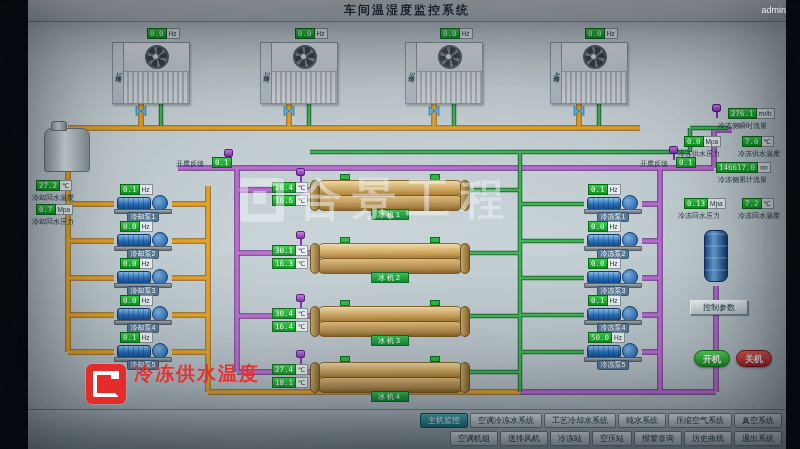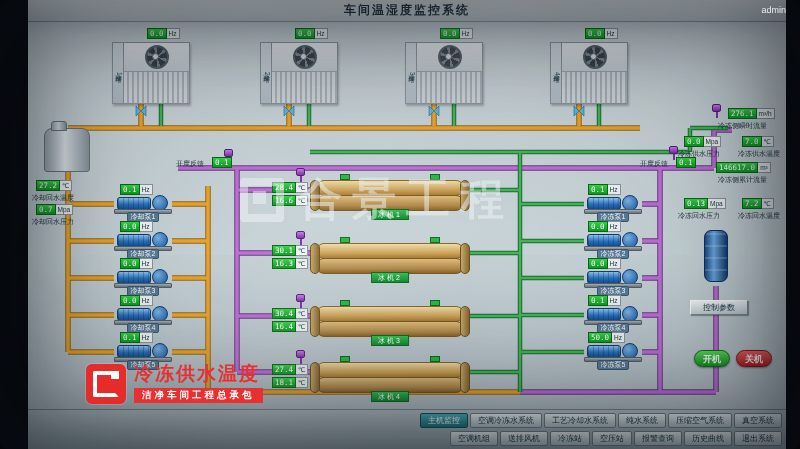--- a/index.html
+++ b/index.html
@@ -493,17 +493,16 @@
     </div>
   </div>
 
   <span class="admin">admin</span>
 
   <div class="brand">
     <div class="brand-row">
       <div class="brand-logo"></div>
       <div>
         <div class="brand-name">冷冻供水温度</div>
-        <div class="brand-tag">洁净车间工程总承包</div>
       </div>
     </div>
   </div>
 </div>
 
 </body></html>

